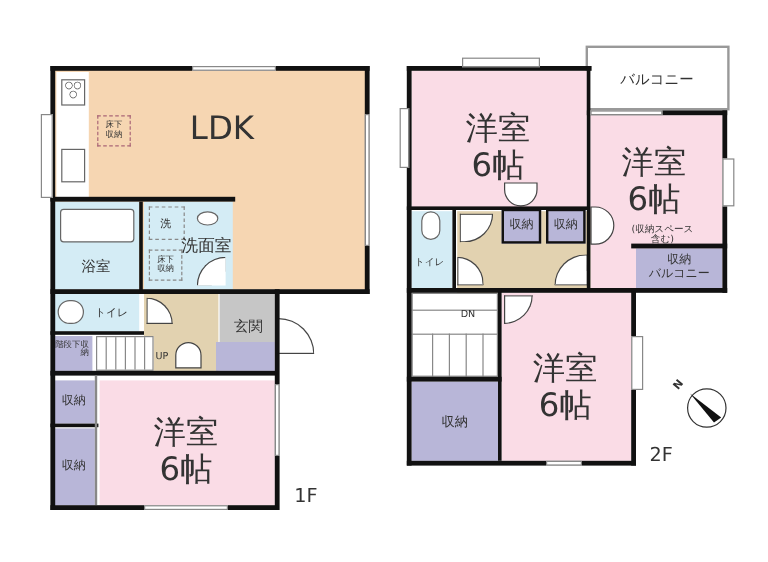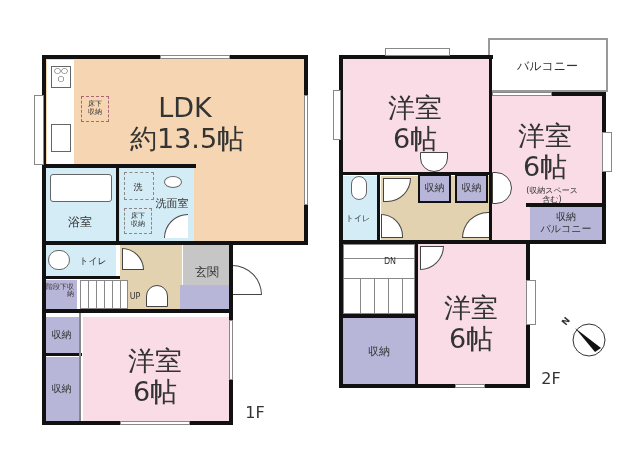--- a/index.html
+++ b/index.html
@@ -35,32 +35,31 @@
   <div class="room" style="left:47px;top:60px;width:27px;height:106px;background:#fff;"></div>
   <div class="abs" style="left:51px;top:66px;width:20px;height:22px;border:1px solid #666;background:#fff;font-size:8px;line-height:8px;text-align:center;">○○<br>○</div>
   <div class="abs" style="left:51px;top:124px;width:20px;height:28px;border:1px solid #666;background:#fff;"></div>
   <div class="dash" style="left:81px;top:96px;width:28px;height:26px;"></div>
   <div class="lbl xs" style="left:81px;top:100px;width:28px;">
     <span>床下</span><br>
     <span>収納</span>
   </div>
   <div class="lbl big" style="left:130px;top:92px;width:110px;">
     <div>LDK</div>
-    <div>約13.5帖</div>
   </div>
 
   <div class="room wet" style="left:44px;top:168px;width:72px;height:73px;"></div>
   <div class="abs" style="left:50px;top:174px;width:62px;height:28px;border:1px solid #666;border-radius:3px;background:#fff;"></div>
   <div class="lbl mid" style="left:60px;top:216px;width:40px;">浴室</div>
 
   <div class="room wet" style="left:120px;top:168px;width:74px;height:73px;"></div>
   <div class="dash" style="left:124px;top:172px;width:30px;height:28px;border-color:#888;"></div>
   <div class="lbl sm" style="left:128px;top:182px;width:20px;">洗</div>
   <div class="abs" style="left:164px;top:176px;width:18px;height:12px;border:1px solid #666;border-radius:50%;background:#fff;"></div>
-  <div class="lbl sm" style="left:150px;top:197px;width:44px;font-size:11px;font-family:Liberation Serif, serif;">洗面室</div>
+  <div class="lbl sm" style="left:150px;top:197px;width:44px;font-size:14px;">洗面室</div>
   <div class="dash" style="left:124px;top:208px;width:28px;height:26px;border-color:#888;"></div>
   <div class="lbl xs" style="left:124px;top:212px;width:28px;">
     <span>床下</span><br>
     <span>収納</span>
   </div>
   <div class="door" style="left:164px;top:214px;width:24px;height:24px;border-radius:24px 0 0 0;border-right:none;border-bottom:none;"></div>
 
   <div class="room wet" style="left:44px;top:245px;width:72px;height:31px;"></div>
   <div class="abs" style="left:48px;top:250px;width:22px;height:20px;border:1px solid #666;border-radius:10px;background:#fff;"></div>
   <div class="lbl sm" style="left:76px;top:256px;width:34px;">トイレ</div>

